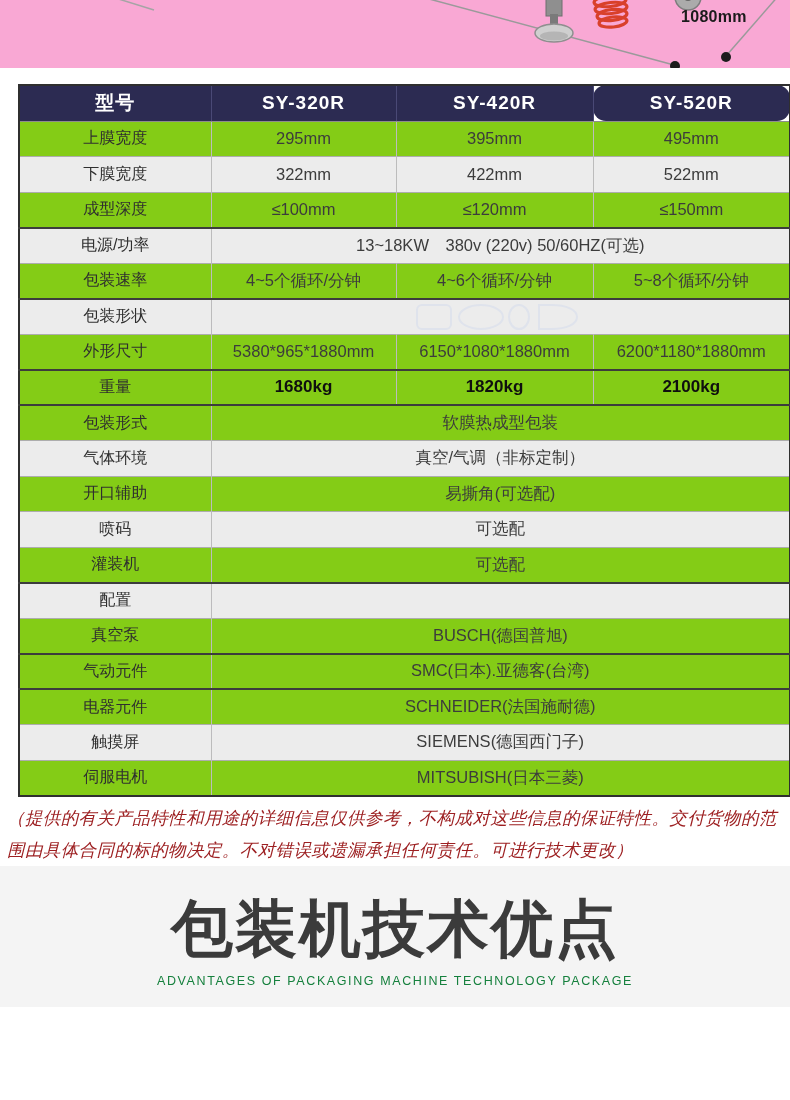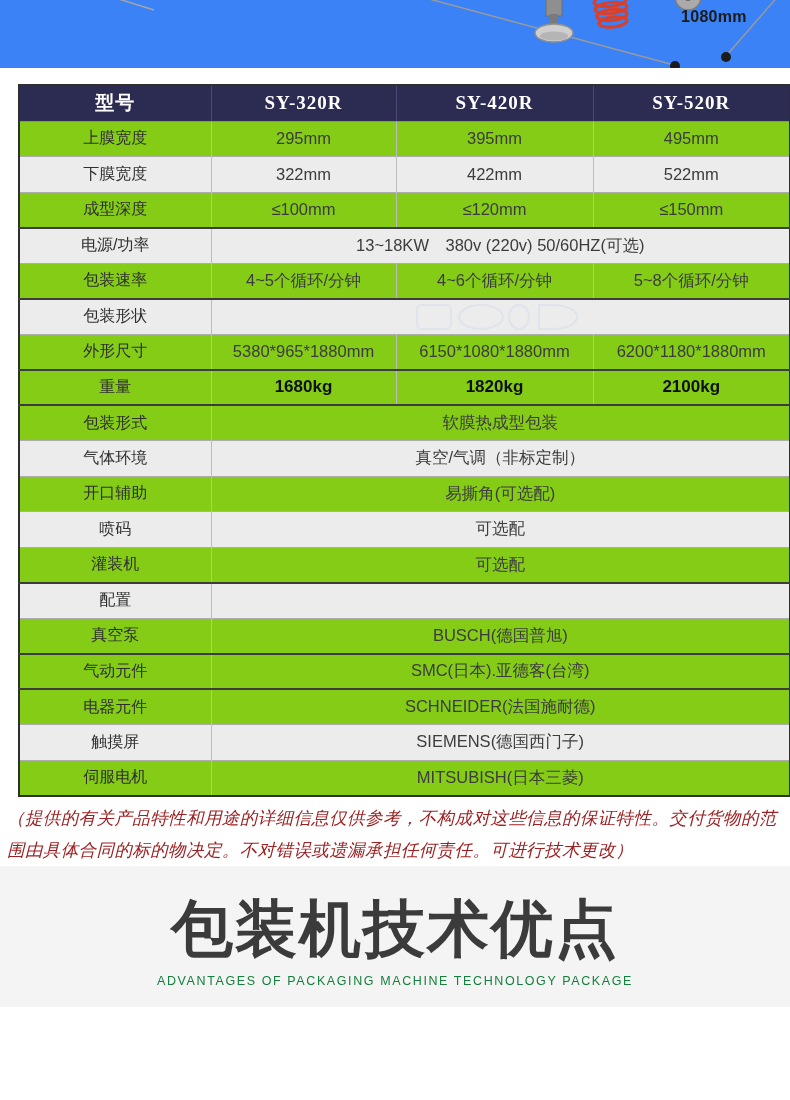--- a/index.html
+++ b/index.html
@@ -4,40 +4,40 @@
 <style>
   * { margin:0; padding:0; box-sizing:border-box; }
   html,body { width:790px; height:1100px; }
   body {
     position:relative;
     font-family:"Liberation Sans","DejaVu Sans",sans-serif;
     background:#ffffff;
     overflow:hidden;
   }
   
-  .hero { position:absolute; left:0; top:0; width:790px; height:68px; overflow:hidden; background:#3b82f6; }
+  .hero { position:absolute; left:0; top:0; width:790px; height:68px; overflow:hidden; background:#f9a8d4; }
   .hero svg { position:absolute; left:0; top:0; }
   .dim-label {
     position:absolute; left:681px; top:8px;
     font-size:16px; font-weight:700; color:#1b1b1b; letter-spacing:0.3px;
   }
   
   table.spec {
     position:absolute; left:18px; top:84px; width:771px;
     border-collapse:collapse; table-layout:fixed;
     border:2px solid #2f2f2f;
   }
   col.c0 { width:192px; } col.c1 { width:185px; } col.c2 { width:197px; } col.c3 { width:197px; }
   thead tr { height:36px; }
   thead th {
     background:#2c2b52; color:#ffffff;
     font-size:19px; font-weight:700; letter-spacing:1px;
-    border-right:1px solid #4a4976; border-bottom:1px solid #8d8d8d;font-family:Liberation Serif, serif;
-  }
-  thead th:last-child { border-right:none; }
+    border-right:1px solid #4a4976; border-bottom:1px solid #8d8d8d;
+  }
+  thead th:last-child { border-right:none;border-radius:13px; }
   tbody tr { height:35.5px; background:#84cc16; }
   tbody tr.shaded { background:#ececec;padding-left:19px; }
   tbody td { border-right:1px solid #bcbcbc; border-top:1px solid #adadad; text-align:center; vertical-align:middle; }
   tbody td:last-child { border-right:none; }
   tbody tr.bt-strong td { border-top:2px solid #3c3c3c; }
   td.lbl { font-size:16px; color:#2f2f2f; }
   td.val { font-size:16.5px; color:#3c3c3c; white-space:pre; }
   tr.bold-row td.val { font-weight:700; color:#0f0f0f; font-size:17px; }
   tr.bold-row td { border-bottom:1px solid #3c3c3c; }
   td.shapes svg { display:block; margin:0 auto; }

